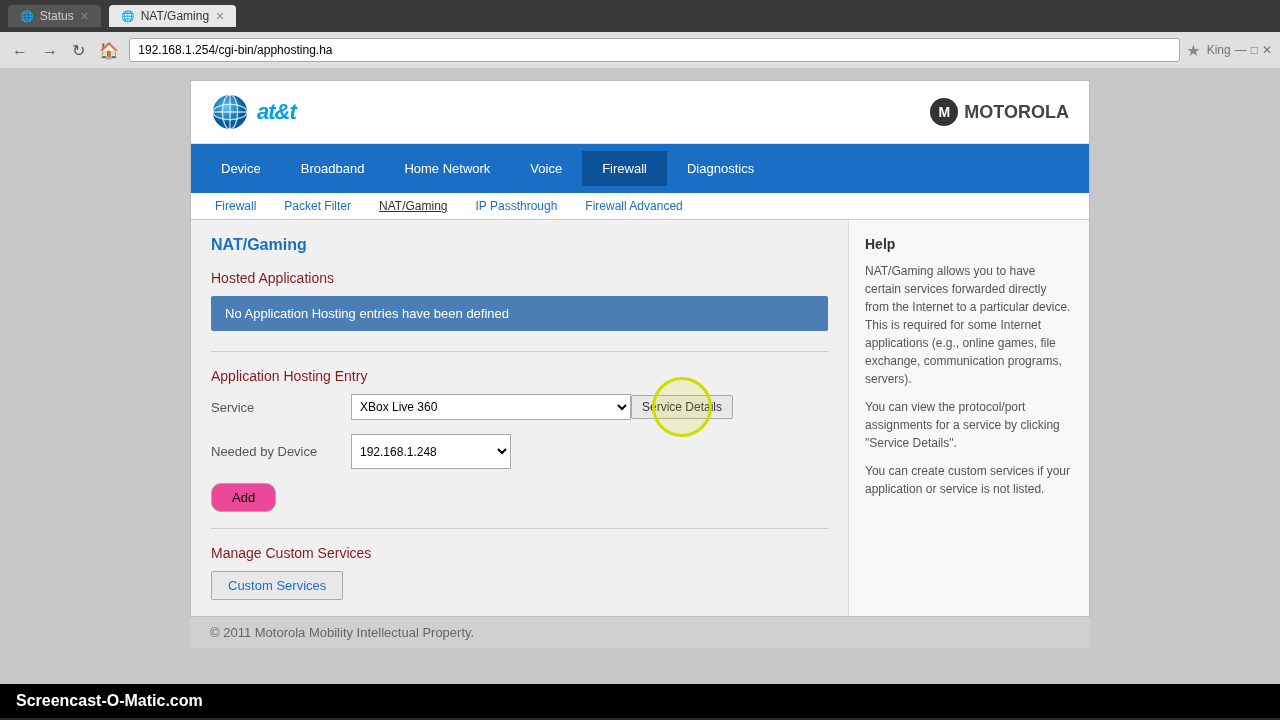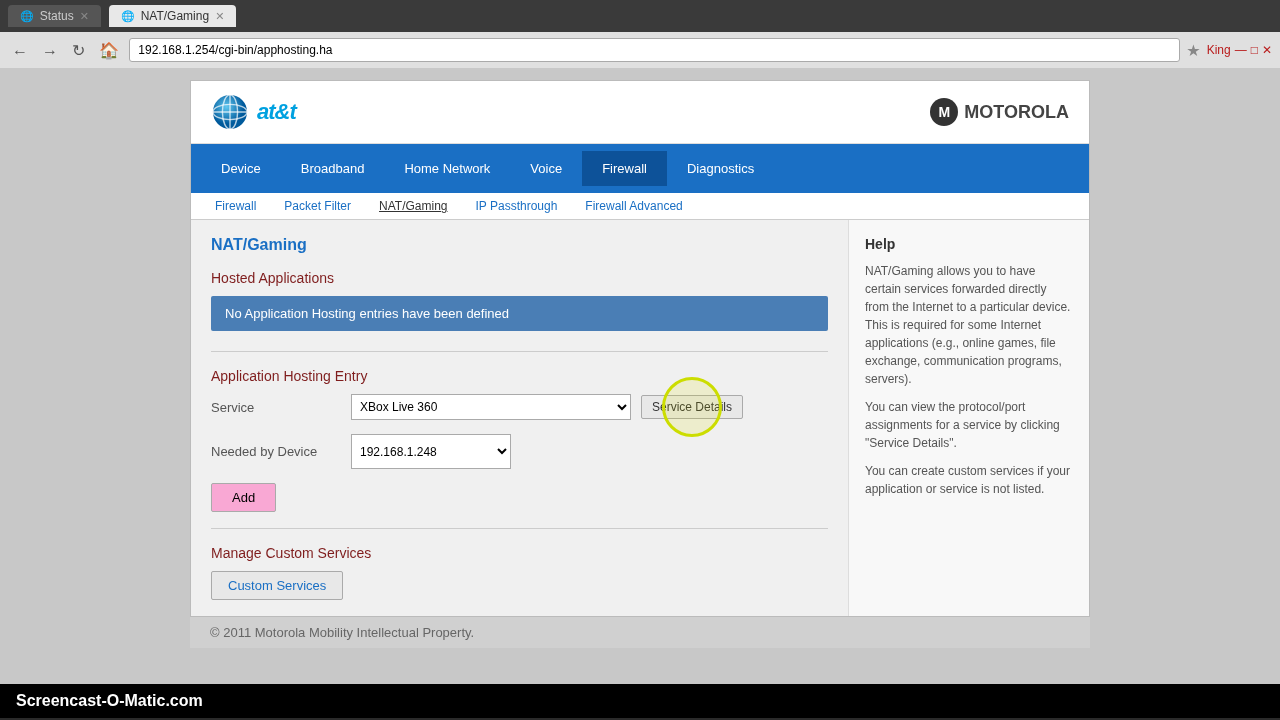--- a/index.html
+++ b/index.html
@@ -58,21 +58,21 @@
       border-radius: 3px;
       padding: 0 8px;
       font-size: 12px;
       background: white;
     }
     .star-btn {
       color: #888;
       font-size: 16px;
     }
     .user-area {
-      color: #b91c1c;
+      color: #737373;
       font-size: 12px;
       display: flex;
       align-items: center;
       gap: 4px;
     }
 
     
     .page-bg {
       background: #c8c8c8;
       min-height: calc(720px - 68px - 36px);
@@ -217,21 +217,21 @@
       margin-bottom: 14px;
     }
     .form-label {
       width: 140px;
       font-size: 13px;
       color: #555;
     }
     .form-control-wrap {
       display: flex;
       align-items: center;
-      gap: 10px;
+      gap: 0;
     }
     .service-select {
       width: 280px;
       height: 26px;
       border: 1px solid #aaa;
       font-size: 12px;
       padding: 0 4px;
       background: white;
     }
     .device-select {
@@ -263,26 +263,26 @@
       border-radius: 50%;
       border: 3px solid #ccdd00;
       background: rgba(220,220,0,0.15);
       top: 50%;
       left: 50%;
       transform: translate(-50%, -50%);
       pointer-events: none;
     }
 
     .add-btn {
-      background: #f9a8d4;
+      background: #ec4899;
       border: 1px solid #aaa;
       padding: 6px 20px;
       font-size: 13px;
       cursor: pointer;
-      border-radius: 2px;
+      border-radius: 10px;
     }
 
     .custom-services-btn {
       background: #e8e8e8;
       border: 1px solid #aaa;
       padding: 6px 16px;
       font-size: 13px;
       cursor: pointer;
       border-radius: 2px;
       color: #1a6fc4;

